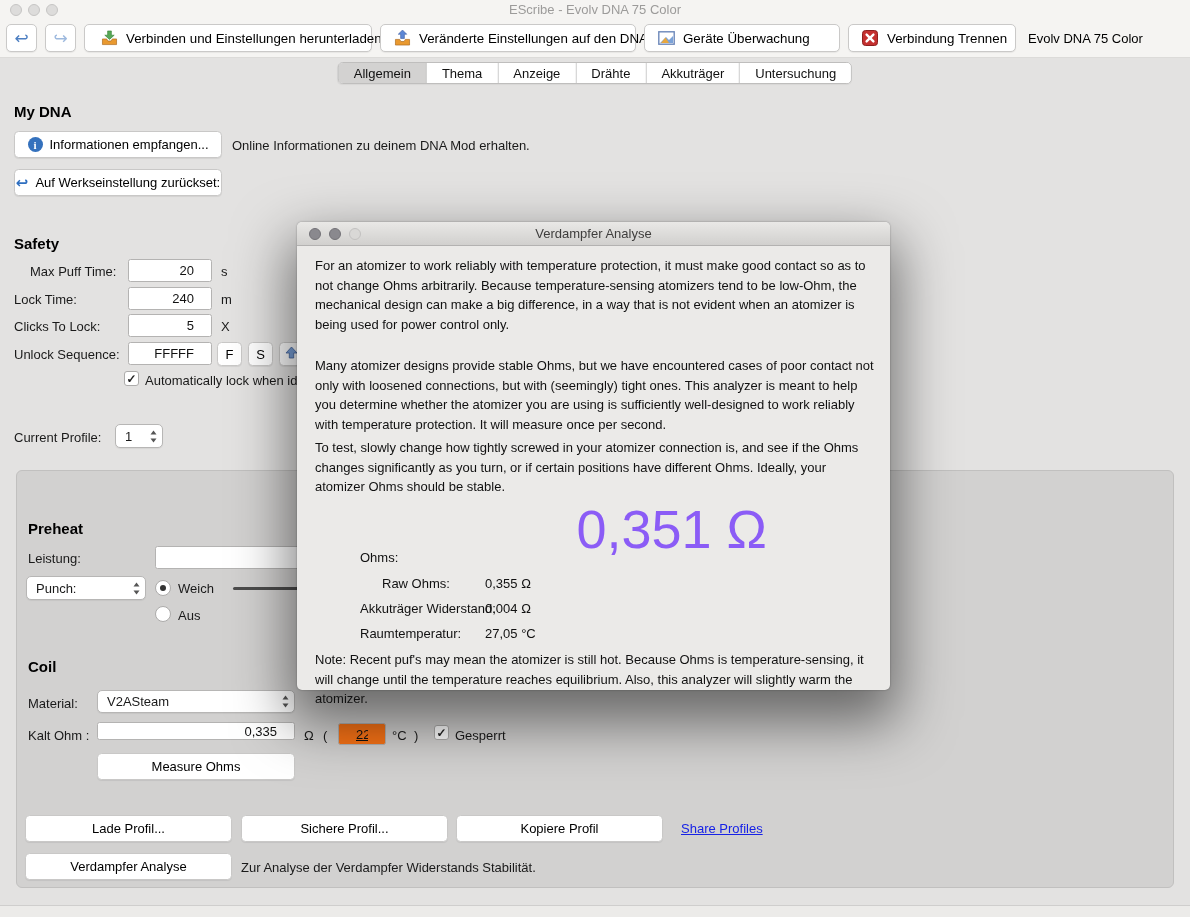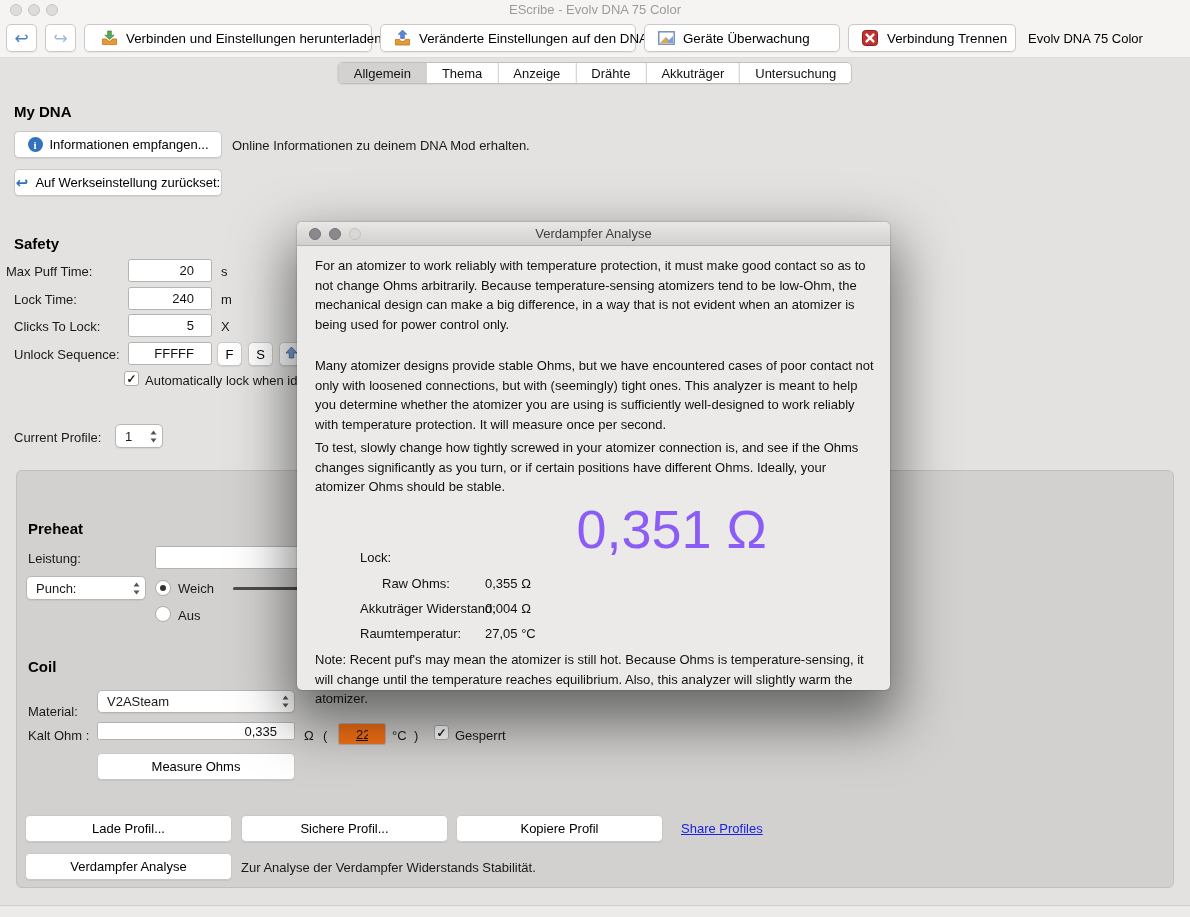--- a/index.html
+++ b/index.html
@@ -145,21 +145,21 @@
     <span>Informationen empfangen...</span>
   </button>
   <div class="lbl" style="left:232px; top:138px;">Online Informationen zu deinem DNA Mod erhalten.</div>
   <button class="btn" style="left:14px; top:169px; width:208px; height:27px;">
     <span class="arrow-back" style="font-weight:bold;color:#2f6fc0;font-size:15px;">↩</span>
     <span>Auf Werkseinstellung zurückset:</span>
   </button>
 
   <div class="h1" style="left:14px; top:235px;">Safety</div>
 
-  <div class="lbl" style="left:6px; top:264px;">Max Puff Time:</div>
+  <div class="lbl" style="left:30px; top:264px;">Max Puff Time:</div>
   <input class="fld" style="left: 128px; top: 259px; width: 84px; height: 23px;" value="20">
   <div class="lbl" style="left:221px; top:264px;">s</div>
 
   <div class="lbl" style="left:14px; top:292px;">Lock Time:</div>
   <input class="fld" style="left: 128px; top: 287px; width: 84px; height: 23px;" value="240">
   <div class="lbl" style="left:221px; top:292px;">m</div>
 
   <div class="lbl" style="left:14px; top:319px;">Clicks To Lock:</div>
   <input class="fld" style="left: 128px; top: 314px; width: 84px; height: 23px;" value="5">
   <div class="lbl" style="left:221px; top:319px;">X</div>
@@ -210,21 +210,21 @@
         </svg>
     </span>
   </div>
   <span class="radio on" style="left:155px; top:580px;"></span>
   <div class="lbl" style="left:178px; top:581px;">Weich</div>
   <div class="slider-track" style="left:233px; top:587px; width:160px;"></div>
   <span class="radio" style="left:155px; top:606px;"></span>
   <div class="lbl" style="left:178px; top:608px;">Aus</div>
 
   <div class="h1" style="left:28px; top:658px;">Coil</div>
-  <div class="lbl" style="left:28px; top:696px;margin-top:8px;">Material:</div>
+  <div class="lbl" style="left:28px; top:696px;">Material:</div>
   <div class="combo" style="left:97px; top:690px; width:198px; height:23px;">
     <span class="cval">V2ASteam</span>
     <span class="ud">
       <svg class="udsvg" width="7" height="13" viewBox="0 0 7 13">
           <path d="M3.5 0.5 6.5 4.5H0.5z" fill="#555"></path>
           <path d="M3.5 12.5 0.5 8.5H6.5z" fill="#555"></path>
         </svg>
     </span>
   </div>
   <div class="lbl" style="left:28px; top:728px;">Kalt Ohm :</div>
@@ -265,21 +265,21 @@
       <span class="dtl d2"></span>
       <span class="dtl d3"></span>
       <div class="dlg-title">Verdampfer Analyse</div>
     </div>
     <div class="dlg-body">
       <p style="top:10px;">For an atomizer to work reliably with temperature protection, it must make good contact so as to not change Ohms arbitrarily. Because temperature-sensing atomizers tend to be low-Ohm, the mechanical design can make a big difference, in a way that is not evident when an atomizer is being used for power control only.</p>
       <p style="top:110px;">Many atomizer designs provide stable Ohms, but we have encountered cases of poor contact not only with loosened connections, but with (seemingly) tight ones. This analyzer is meant to help you determine whether the atomizer you are using is sufficiently well-designed to work reliably with temperature protection. It will measure once per second.</p>
       <p style="top:192px;">To test, slowly change how tightly screwed in your atomizer connection is, and see if the Ohms changes significantly as you turn, or if certain positions have different Ohms. Ideally, your atomizer Ohms should be stable.</p>
 
       <div class="big-ohms">0,351 Ω</div>
-      <div class="mrow-l" style="top:304px;">Lock:</div>
+      <div class="mrow-l" style="top:304px;">Ohms:</div>
 
       <div class="mrow-l" style="top:330px;margin-left:22px;">Raw Ohms:</div>
       <div class="mrow-v" style="top:330px;">0,355 Ω</div>
 
       <div class="mrow-l" style="top:355px;">Akkuträger Widerstand:</div>
       <div class="mrow-v" style="top:355px;">0,004 Ω</div>
 
       <div class="mrow-l" style="top:380px;">Raumtemperatur:</div>
       <div class="mrow-v" style="top:380px;">27,05 °C</div>
 

